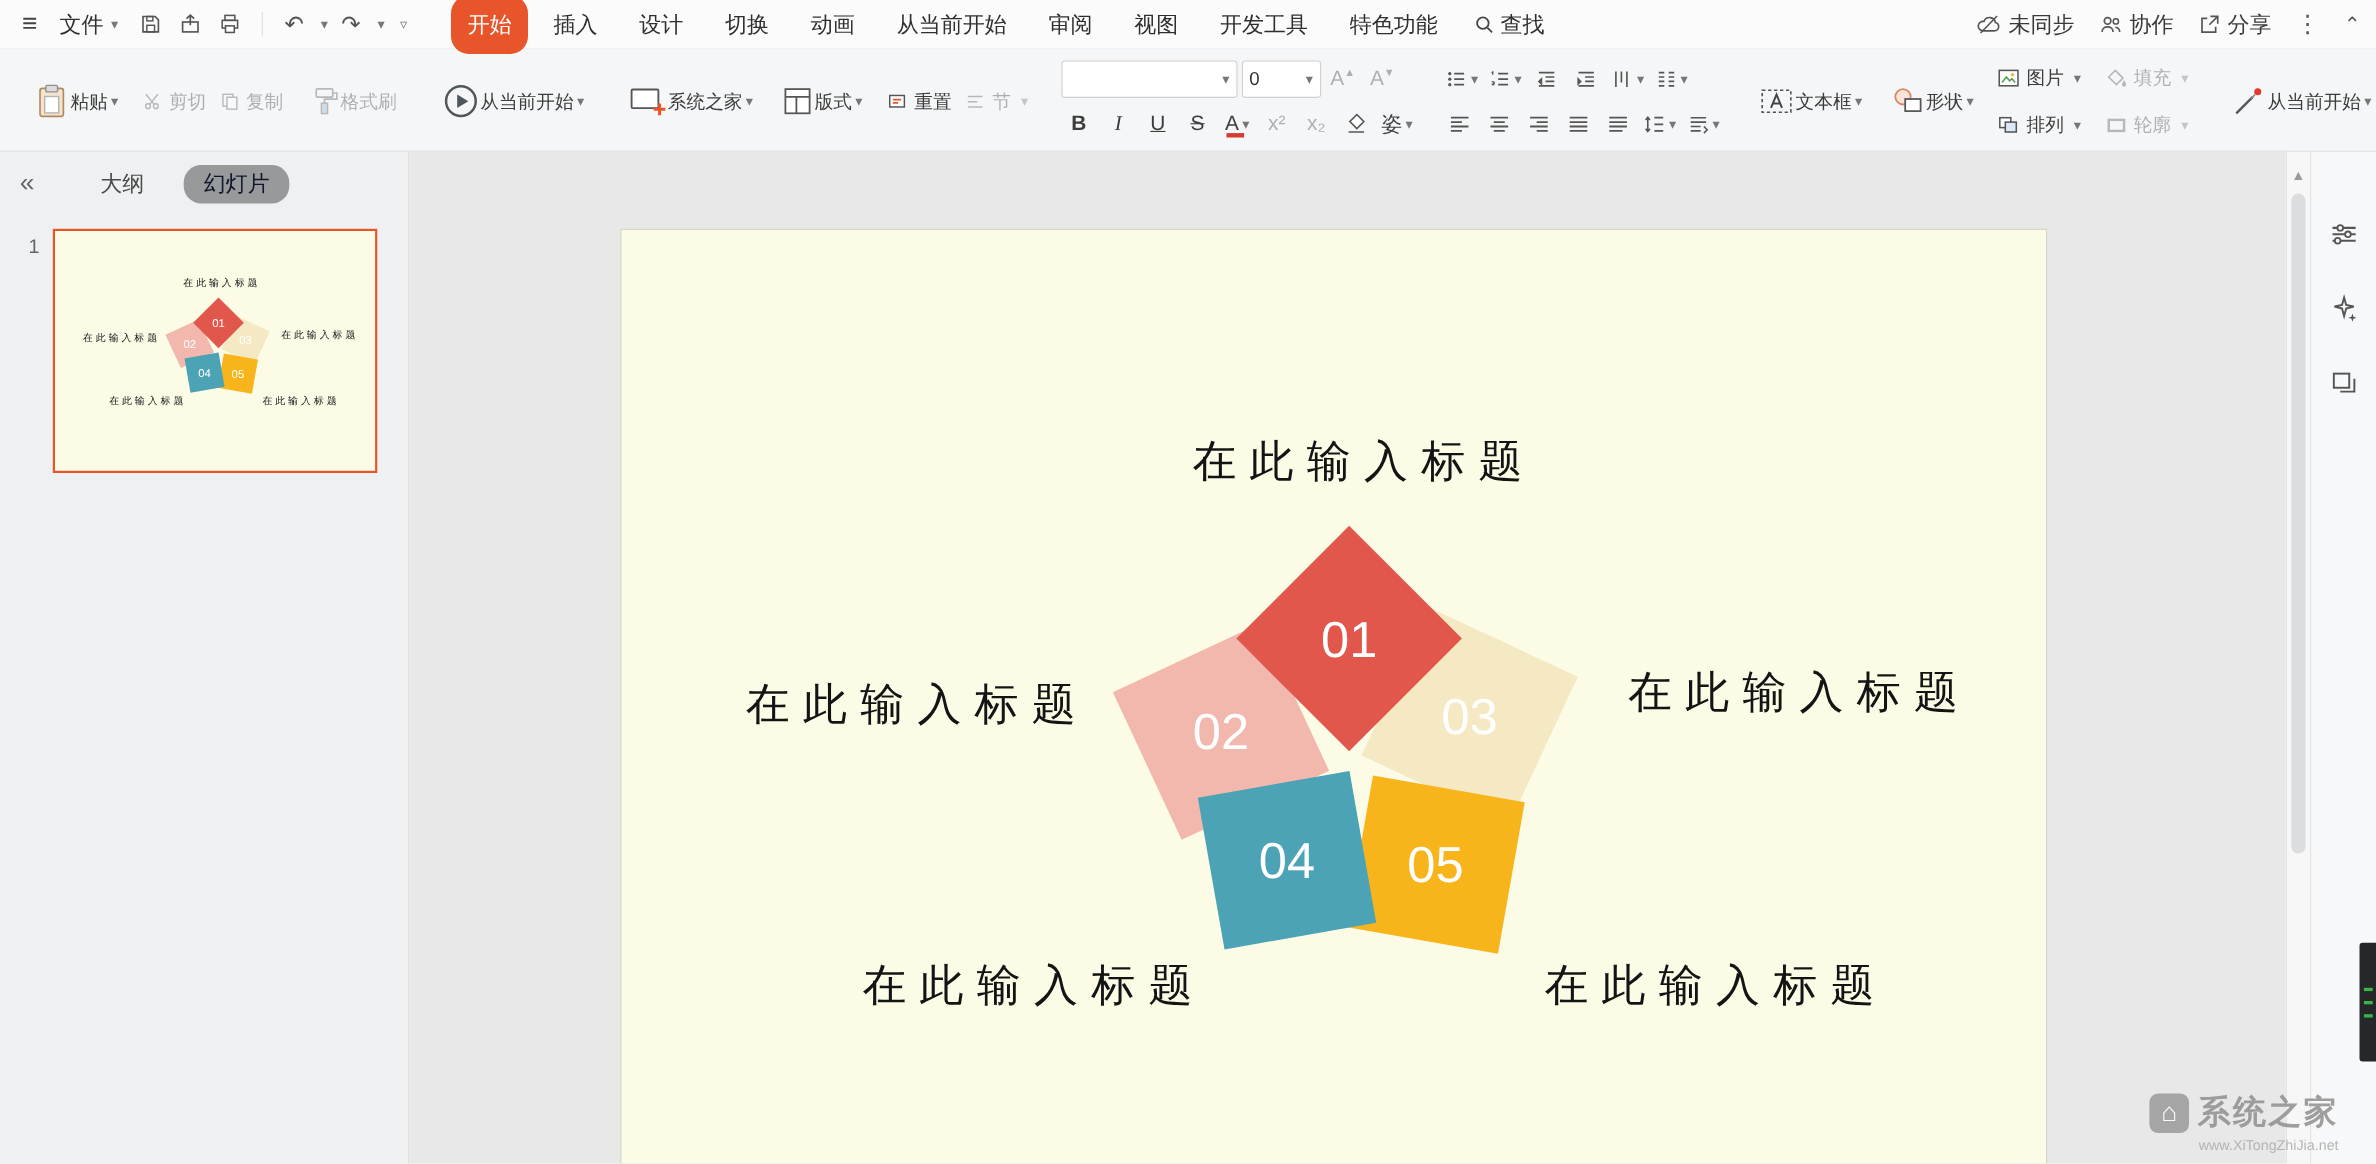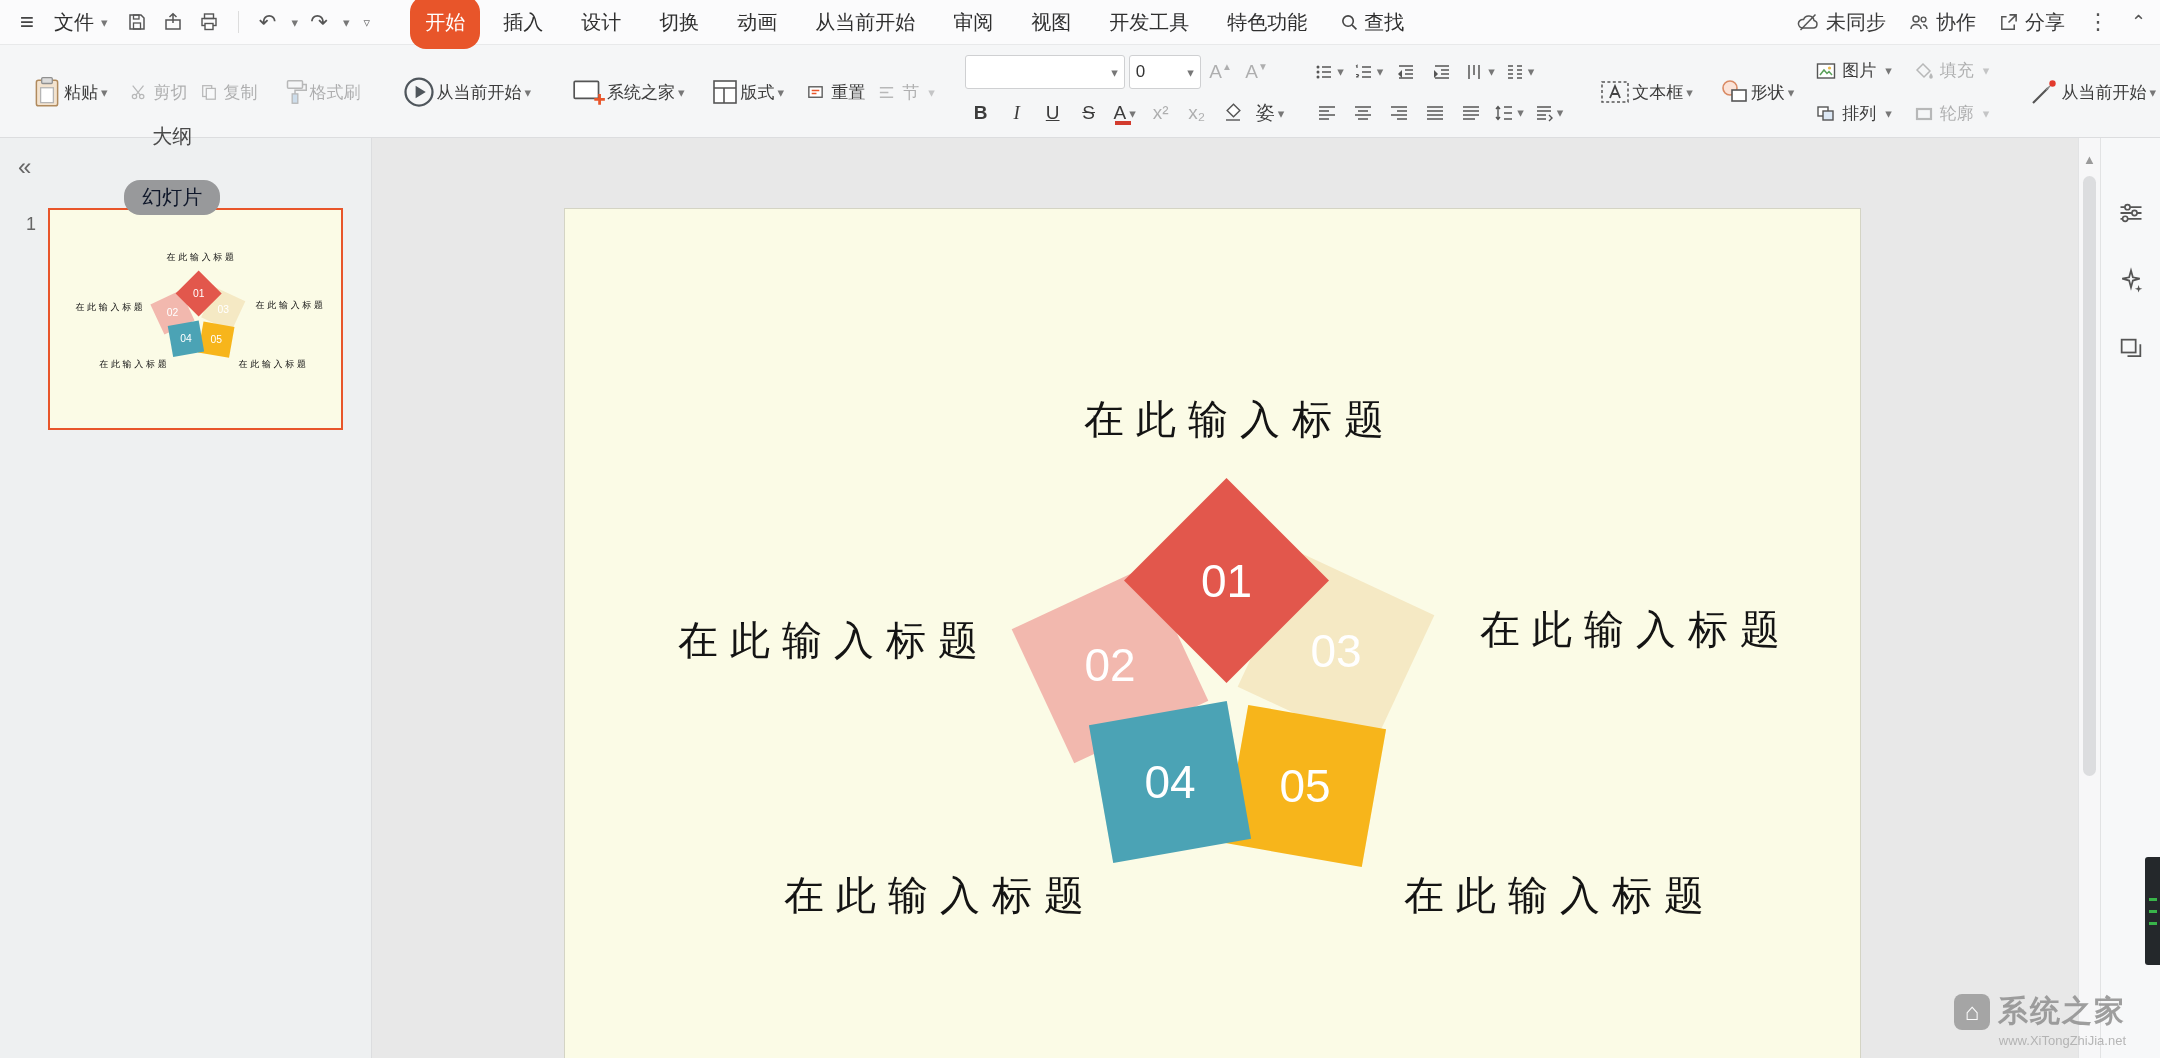--- a/index.html
+++ b/index.html
@@ -49,21 +49,21 @@
   .fcolor { position:relative; }
   .fcolor .bar { position:absolute; left:6px; right:10px; bottom:4px; height:4px; background:#d23b2e; }
   .grid22 { display:grid; grid-template-columns:auto auto; grid-gap:4px 10px; align-content:space-around; }
 
   
   .content { display:flex; height:920px; }
 
   .sidebar { width:372px; background:#eef0f1; border-right:1px solid #dcdddf; position:relative; flex:none; }
   .sb-head { display:flex; align-items:center; height:58px; padding:0 18px; }
   .collapse { color:#666; font-size:24px; cursor:pointer; }
-  .sb-tabs { display:flex; align-items:center; gap:26px; margin:16px auto; transform:translateX(-20px);flex-direction:column; }
+  .sb-tabs { display:flex; align-items:center; gap:26px; margin:16px auto; transform:translateX(-20px); }
   .sb-tab { font-size:20px; color:#4a4a4a; cursor:pointer; padding:4px 10px; }
   .sb-tab.pill { background:#98999b; color:#0f172a; border-radius:16px; padding:4px 18px; }
   .slide-entry { display:flex; padding:12px 0 0 26px; }
   .slide-no { width:22px; font-size:18px; color:#666; padding-top:6px; }
   .thumb { width:295px; height:222px; border:2px solid #e8552a; background:#fbfbe6; overflow:hidden; cursor:pointer; }
   .thumb .slide-inner { transform:scale(0.2247); transform-origin:0 0; }
 
   .canvas { flex:1; position:relative; background:#e8e8e8; overflow:hidden; }
   .slide-inner { position:relative; width:1295px; height:971px; }
   .slide { position:absolute; left:193px; top:71px; box-shadow:0 0 0 1px #d4d4c4; }

